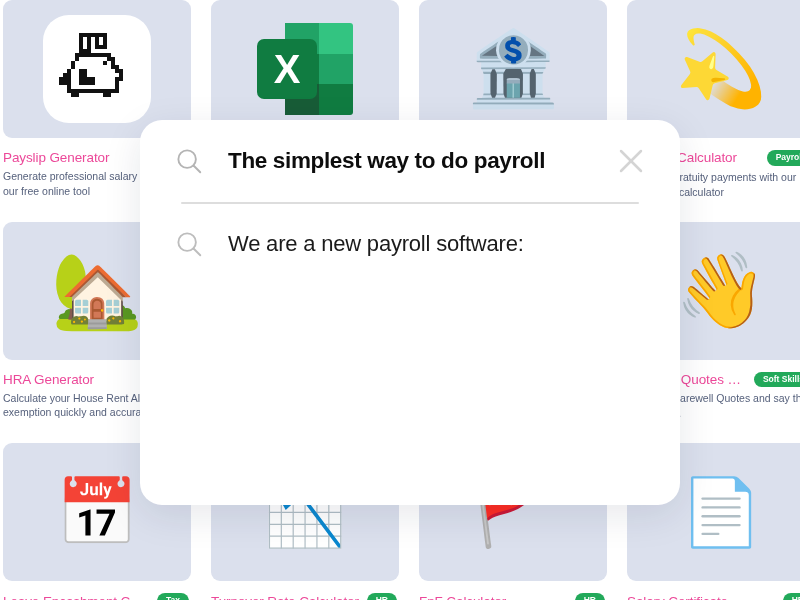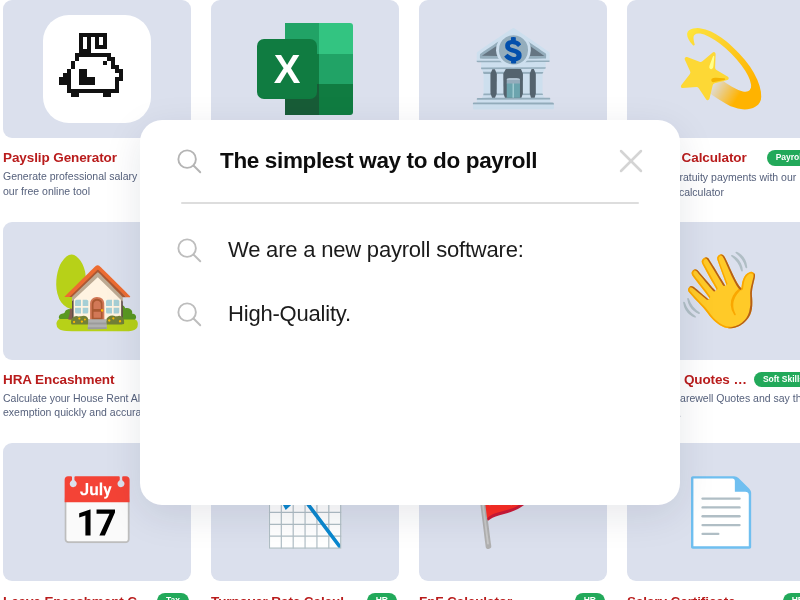--- a/index.html
+++ b/index.html
@@ -52,22 +52,22 @@
     display: flex;
     align-items: center;
     justify-content: space-between;
     gap: 6px;
     margin-top: 12px;
     padding-right: 2px;
   }
 
   .card-title {
     font-size: 13.5px;
-    font-weight: bold;
-    color: #b91c1c;
+    font-weight: normal;
+    color: #ec4899;
     letter-spacing: -0.1px;
     white-space: nowrap;
     overflow: hidden;
     text-overflow: ellipsis;
     flex: 1 1 auto;
     min-width: 0;
   }
 
   .badge {
     flex: 0 0 auto;
@@ -154,41 +154,41 @@
     background: #ffffff;
     border-radius: 22px;
     box-shadow: 0 10px 38px rgba(20,30,60,0.10);
     padding: 0 34px;
   }
 
   .modal-header {
     display: flex;
     align-items: center;
     height: 82px;
-    gap: 16px;
+    gap: 24px;
   }
 
   .modal-query {
     flex: 1 1 auto;
     font-size: 22.5px;
     font-weight: bold;
     color: #0d0d0d;
     letter-spacing: -0.35px;
     white-space: nowrap;
     overflow: hidden;
   }
 
   .divider {
     height: 2px;
     background: #dddddd;
     border-radius: 2px;
     margin: 0 7px;
   }
 
-  .suggestions { padding-top: 14px; }
+  .suggestions { padding-top: 8px; }
 
   .suggestion {
     display: flex;
     align-items: center;
     gap: 24px;
     height: 64px;
   }
 
   .suggestion-text {
     font-size: 22px;
@@ -292,21 +292,21 @@
         <div class="badge">Payroll</div>
       </div>
       <div class="card-desc">Calculate gratuity payments with our free online calculator</div>
     </div>
 
     <div class="card">
       <div class="card-thumb">
         <div class="emoji">🏡</div>
       </div>
       <div class="card-title-row">
-        <div class="card-title">HRA Encashment</div>
+        <div class="card-title">HRA Generator</div>
 
       </div>
       <div class="card-desc">Calculate your House Rent Allowance exemption quickly and accurately</div>
     </div>
 
     <div class="card">
       <div class="card-thumb">
         <div class="emoji">👋</div>
       </div>
       <div class="card-title-row">
@@ -405,24 +405,17 @@
       <div class="suggestion">
         <svg class="ico-search" viewBox="0 0 24 24" fill="none">
           <circle cx="10.5" cy="10.5" r="7" stroke="#bdbdbd" stroke-width="1.5"></circle>
           <line x1="15.6" y1="15.6" x2="21" y2="21" stroke="#bdbdbd" stroke-width="1.5" stroke-linecap="round"></line>
         </svg>
         <div class="suggestion-text">We are a new payroll software:</div>
       </div>
 
 
 
-      <div class="suggestion">
-        <svg class="ico-search" viewBox="0 0 24 24" fill="none">
-          <circle cx="10.5" cy="10.5" r="7" stroke="#bdbdbd" stroke-width="1.5"></circle>
-          <line x1="15.6" y1="15.6" x2="21" y2="21" stroke="#bdbdbd" stroke-width="1.5" stroke-linecap="round"></line>
-        </svg>
-        <div class="suggestion-text">High-Quality.</div>
-      </div>
 
     </div>
   </div>
 
 </div>
 
 </body></html>

